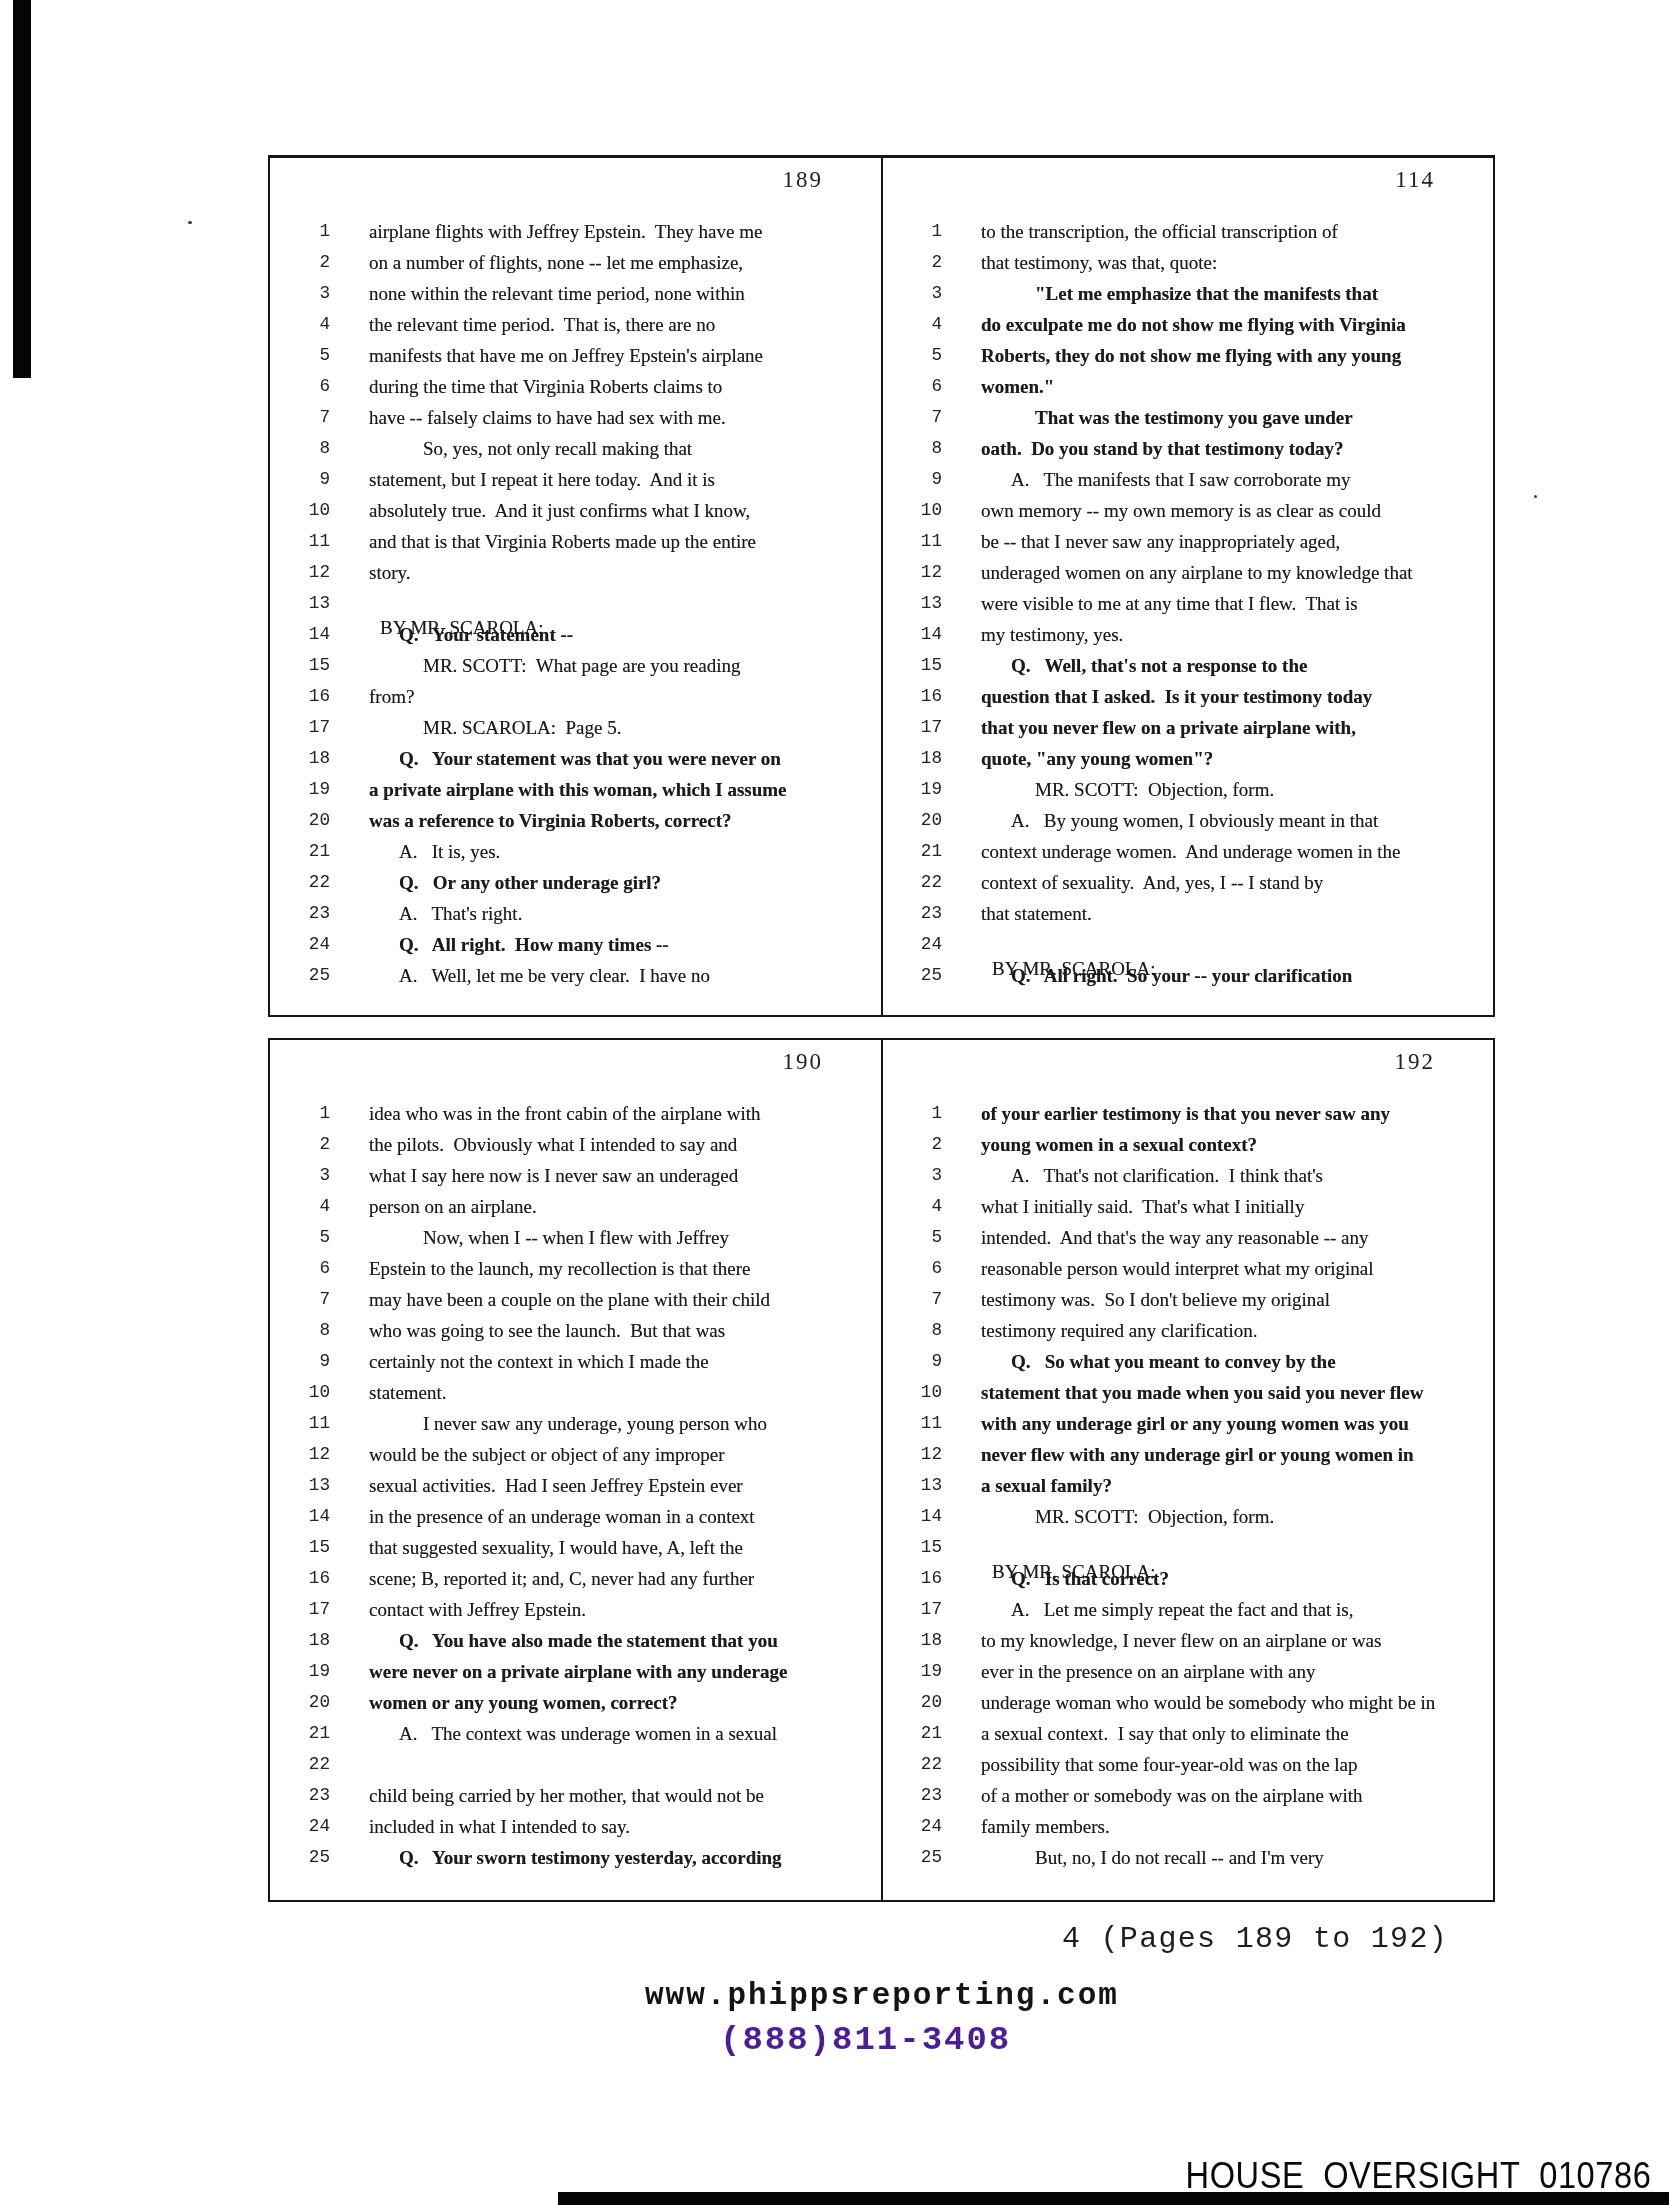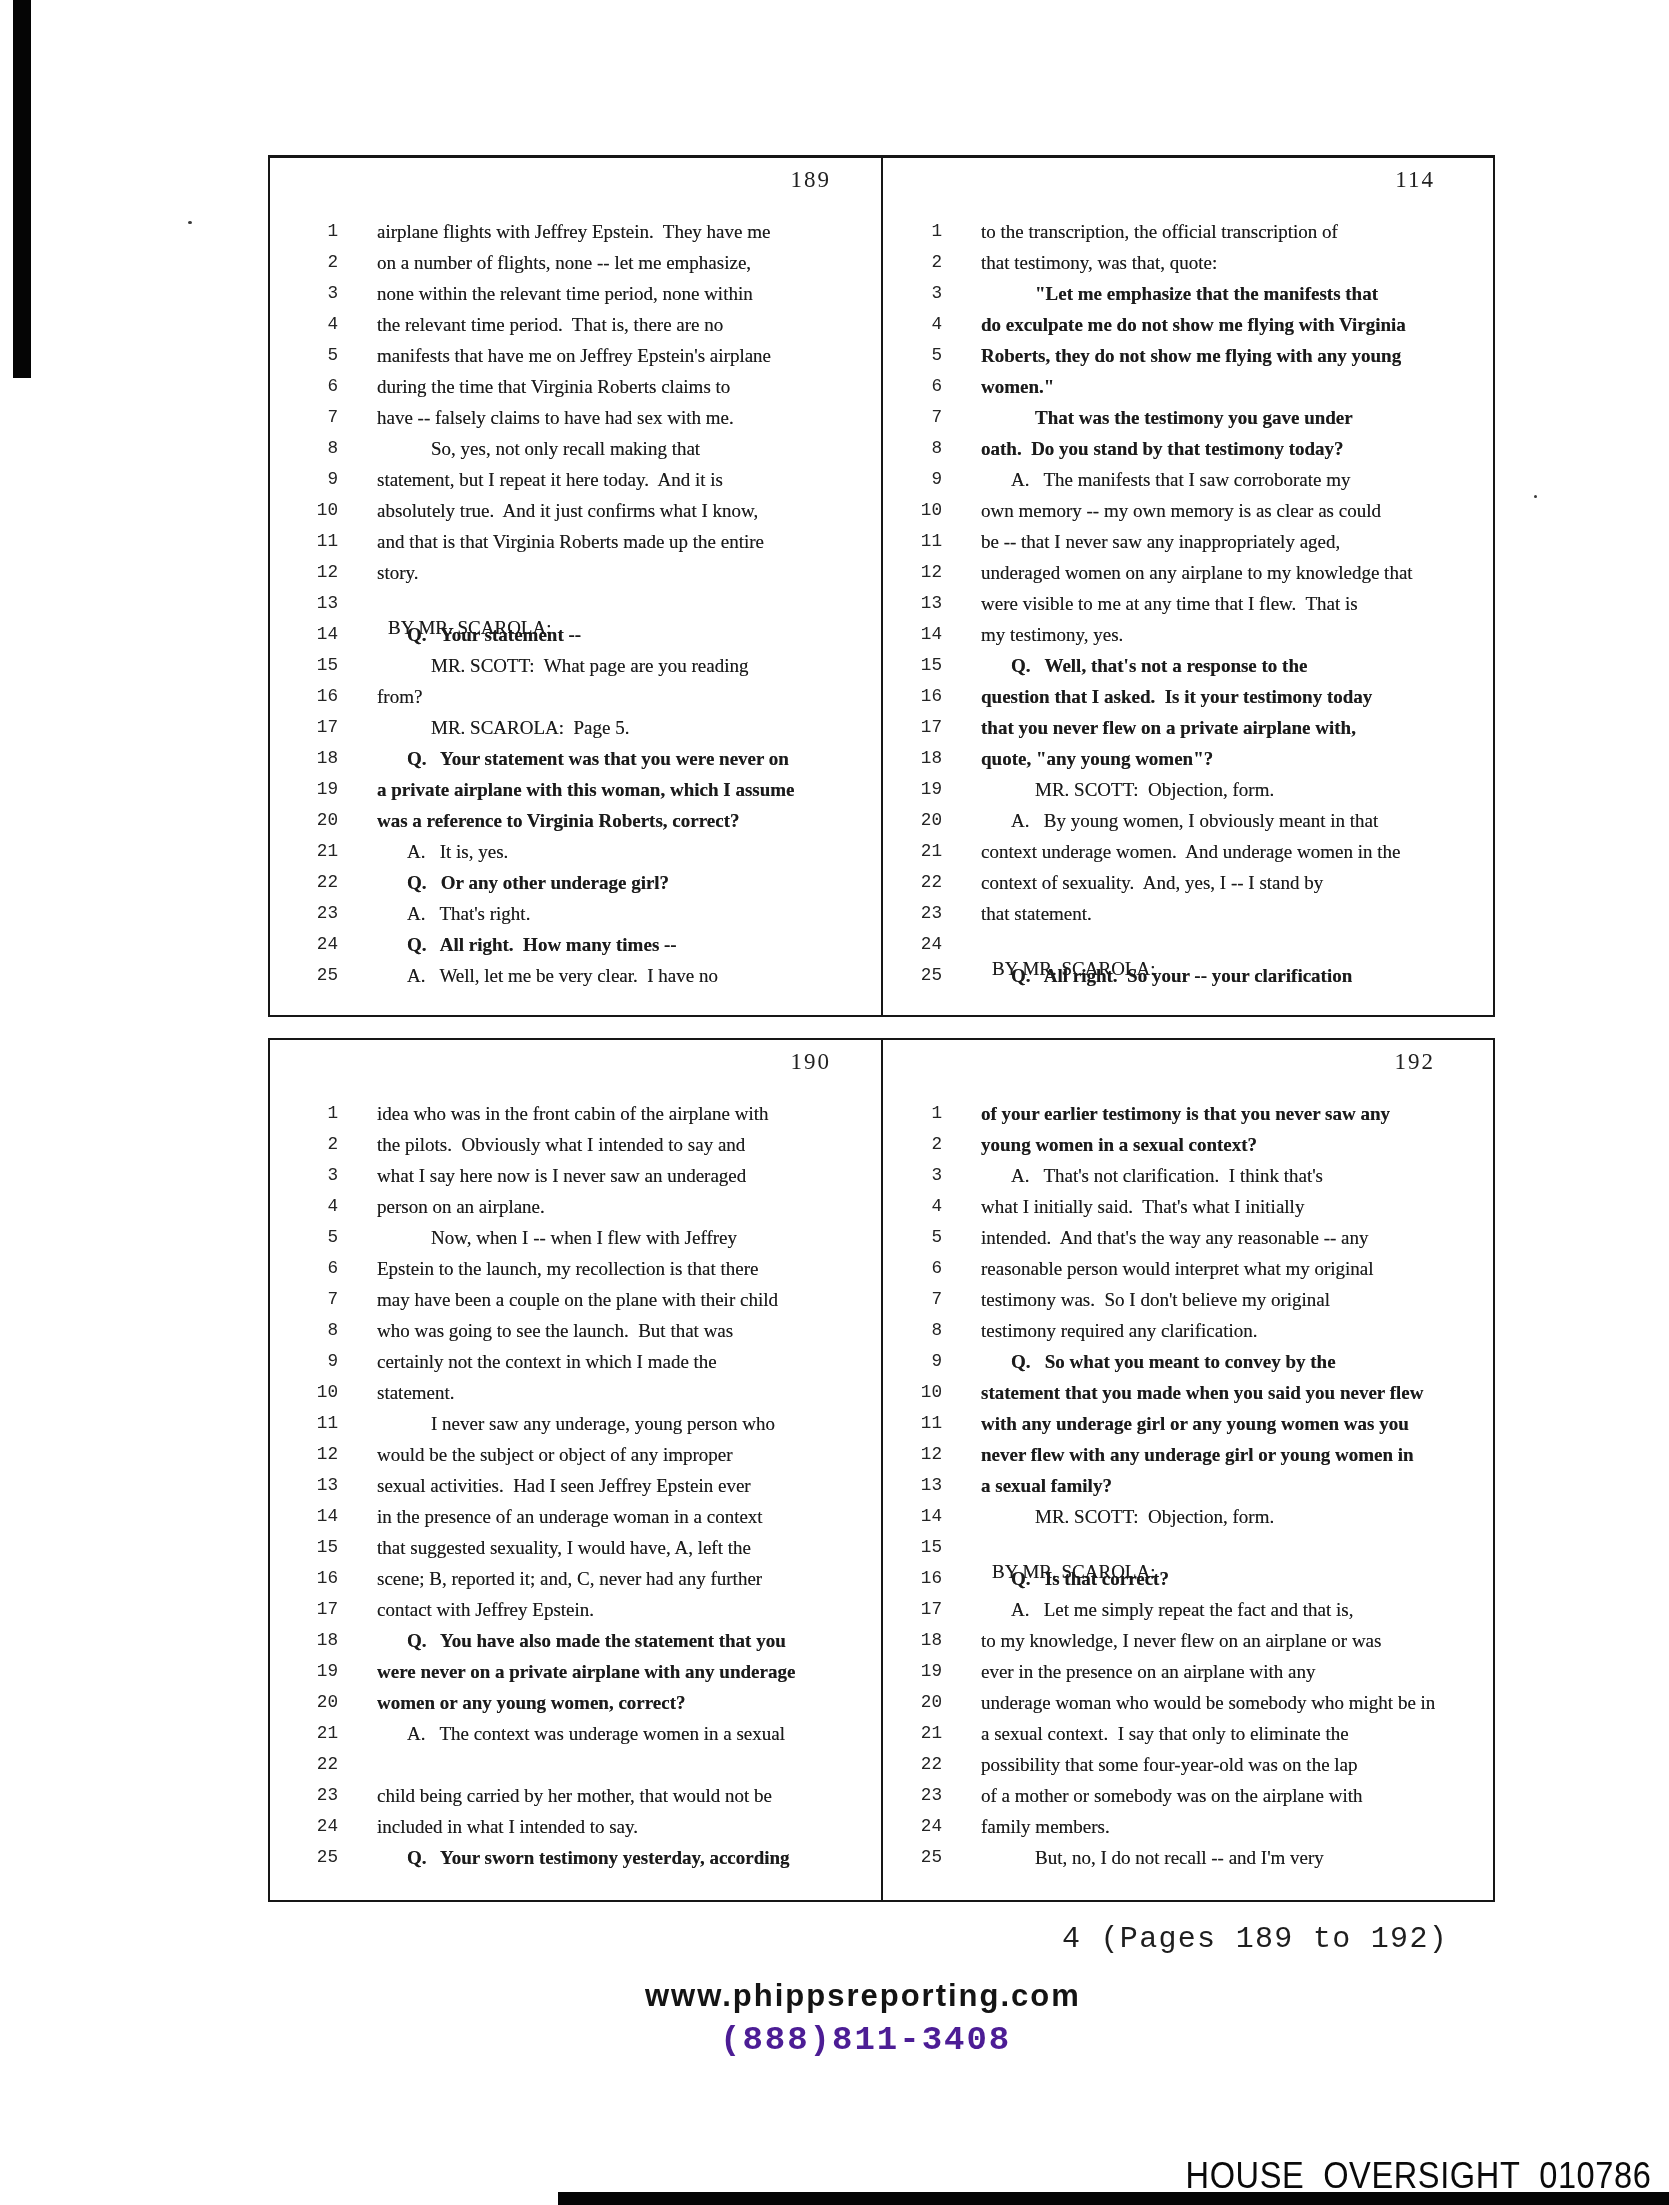--- a/index.html
+++ b/index.html
@@ -13,39 +13,39 @@
   .speck{position:absolute;background:#3a3a3a;border-radius:50%;}
   .speck.a{left:188px;top:221px;width:3.9px;height:3.3px;}
   .speck.b{left:1534px;top:495px;width:3.3px;height:3.3px;}
 
   
   .tbox{position:absolute;left:268px;width:1223px;border:2px solid #161616;background:#fff;}
   .tbox.top{top:155px;height:857px;border-top-width:3.3px;}
   .tbox.bottom{top:1038px;height:860px;}
   .divider{position:absolute;top:0;bottom:0;left:50%;width:2px;margin-left:-0.7px;background:#161616;}
   .half{position:absolute;top:0;bottom:0;width:611px;}
-  .half.left{left:8px;}
+  .half.left{left:0;}
   .half.right{right:0;}
   .pagenum{position:absolute;top:9.2px;right:58px;font-size:23px;letter-spacing:2px;color:#222;}
   .lines{position:absolute;top:58px;left:0;right:0;}
   .line{position:relative;height:31px;line-height:31px;}
   .ln{position:absolute;left:0;top:0;width:60px;text-align:right;font-size:17.7px;
       font-family:"Liberation Mono","DejaVu Sans Mono",monospace;color:#242424;}
   .lt{position:absolute;left:99px;top:0;right:3.9px;font-size:19px;white-space:pre;
       text-shadow:0 0 0.3px rgba(20,20,20,.55);}
   .lt.i1{padding-left:11px;margin-top:24px;}
   .lt.i2{padding-left:30px;}
   .lt.i3{padding-left:54px;}
   .lt.b{font-weight:bold;}
 
   
   .footer-pages{position:absolute;top:1922px;right:221px;font-size:30px;letter-spacing:1.3px;
       font-family:"Liberation Mono","DejaVu Sans Mono",monospace;color:#1e1e1e;margin-left:26px;}
   .footer-site{position:absolute;top:1978px;left:645px;font-size:31px;font-weight:bold;letter-spacing:2px;
-      font-family:Liberation Sans, sans-serif;color:#141414;}
+      font-family:Liberation Mono, monospace;color:#141414;}
   .footer-phone{position:absolute;top:2021px;left:720px;font-size:34px;font-weight:bold;letter-spacing:2px;
       font-family:"Liberation Mono","DejaVu Sans Mono",monospace;color:#4c1d95;}
   .bates{position:absolute;top:2155px;right:17px;font-size:37px;color:#0a0a0a;
       font-family:"Liberation Sans","DejaVu Sans",sans-serif;
       transform:scaleX(0.88);transform-origin:right center;letter-spacing:0.7px;}
 </style>
 </head>
 <body>
 
 <div id="screenshot">

